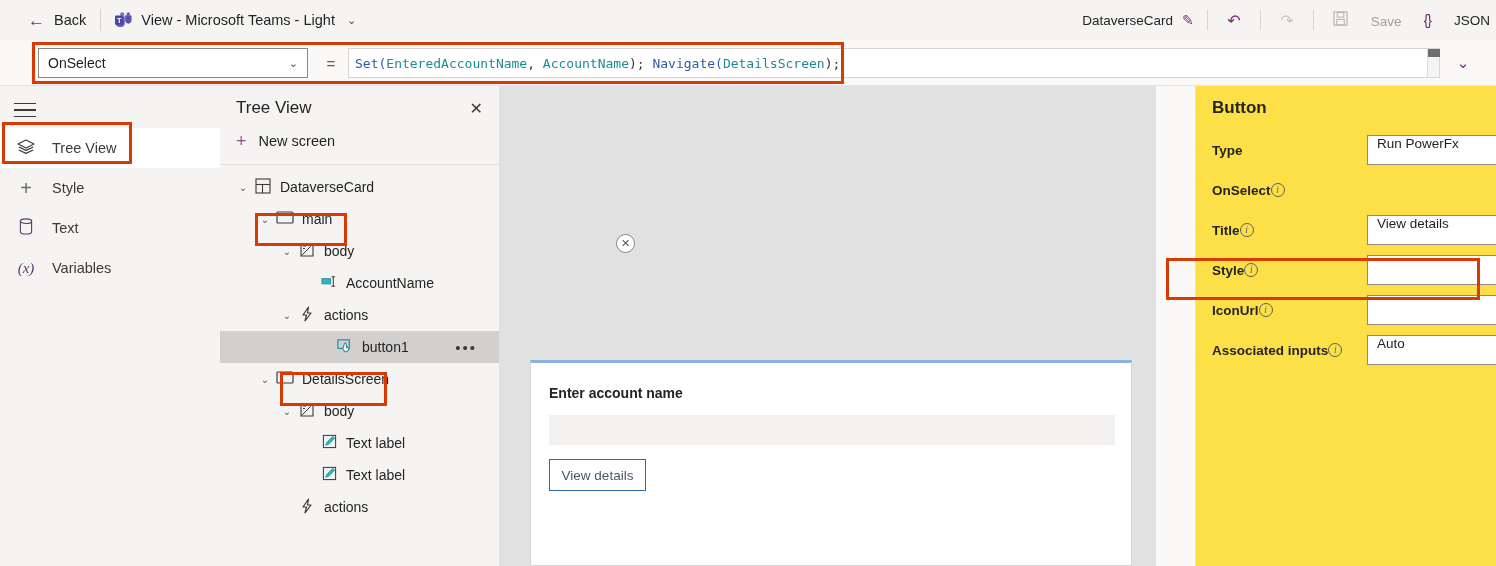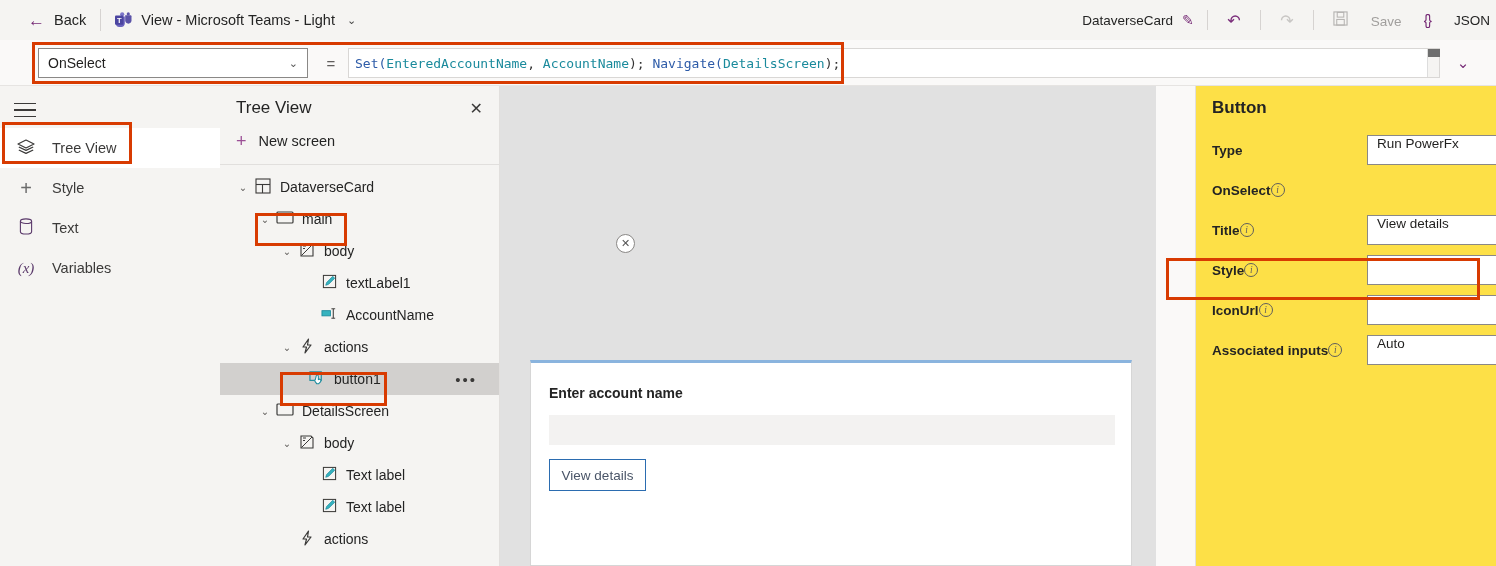--- a/index.html
+++ b/index.html
@@ -370,44 +370,36 @@
           <span class="nico"><svg width="16" height="16" viewBox="0 0 16 16">
               <path d="M2 2h10l2 2v10H2z" fill="none" stroke="#3b3a39" stroke-width="1.1"></path>
               <line x1="2.5" y1="13.5" x2="13" y2="3" stroke="#3b3a39" stroke-width="1"></line>
               <line x1="4" y1="4" x2="7" y2="4" stroke="#3b3a39" stroke-width="1"></line>
               <line x1="4" y1="6.5" x2="6" y2="6.5" stroke="#3b3a39" stroke-width="1"></line>
             </svg></span>
           <span class="ntext">body</span>
         </div>
         <div class="node" style="padding-left: 80px;">
           <span class="twisty"></span>
-          <span class="nico"><svg width="15" height="15" viewBox="0 0 16 16">
-              <rect x="1.5" y="1.5" width="13" height="13" fill="none" stroke="#3b3a39" stroke-width="1.1"></rect>
-              <path d="M11.5 2.5 5 9l-1 3 3-1 6.5-6.5z" fill="#36b3bf" stroke="#1a8a9c" stroke-width="0.8"></path>
-            </svg></span>
-          <span class="ntext">textLabel1</span>
-        </div>
-        <div class="node" style="padding-left: 80px;">
-          <span class="twisty"></span>
           <span class="nico"><svg width="17" height="13" viewBox="0 0 18 13">
               <rect x="1" y="3.5" width="9" height="5.5" fill="#36b3bf" stroke="#1a8a9c" stroke-width="0.9"></rect>
               <line x1="13" y1="1.5" x2="13" y2="11.5" stroke="#3b3a39" stroke-width="1.1"></line>
               <line x1="11" y1="1.5" x2="15" y2="1.5" stroke="#3b3a39" stroke-width="1"></line>
               <line x1="11" y1="11.5" x2="15" y2="11.5" stroke="#3b3a39" stroke-width="1"></line>
             </svg></span>
           <span class="ntext">AccountName</span>
         </div>
         <div class="node" style="padding-left: 58px;">
           <span class="twisty">⌄</span>
           <span class="nico"><svg width="14" height="16" viewBox="0 0 14 16">
               <path d="M8.5 1 3 9h3.5L5 15l6-8H7.5z" fill="none" stroke="#3b3a39" stroke-width="1.2" stroke-linejoin="round"></path>
             </svg></span>
           <span class="ntext">actions</span>
         </div>
-        <div class="node sel" style="padding-left: 68px;">
+        <div class="node sel" style="padding-left: 96px;">
           <span class="twisty"></span>
           <span class="nico"><svg width="17" height="16" viewBox="0 0 18 16">
               <rect x="1" y="1.5" width="12" height="9" fill="none" stroke="#1a8a9c" stroke-width="1.2"></rect>
               <path d="M7.5 6.5c0-1 .6-1.6 1.2-1.6s1.2.6 1.2 1.6v3.2c.6-.5 1.6-.6 2.2 0 .7.7.6 1.9-.2 2.7l-1.6 1.6H8.1l-1.7-2.4c-.5-.8-.3-1.6.3-2z" fill="#fff" stroke="#1a8a9c" stroke-width="1.1" stroke-linejoin="round"></path>
             </svg></span>
           <span class="ntext">button1</span>
           <span class="dots" style="letter-spacing: 2px;">•••</span>
         </div>
         <div class="node" style="padding-left: 36px;">
           <span class="twisty">⌄</span>

